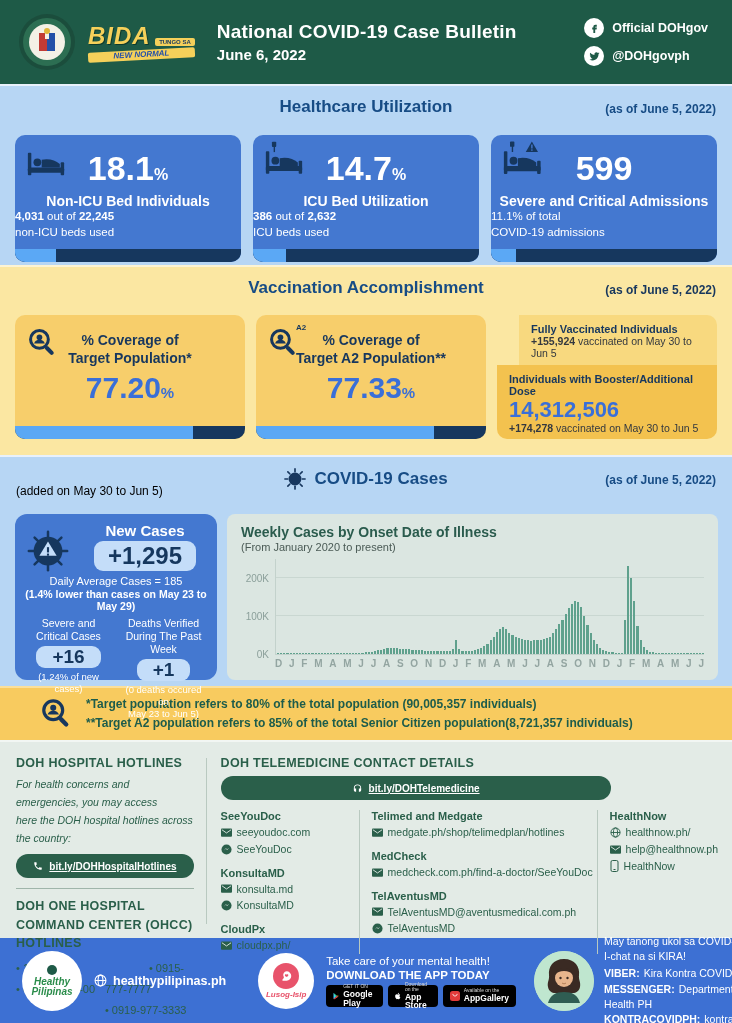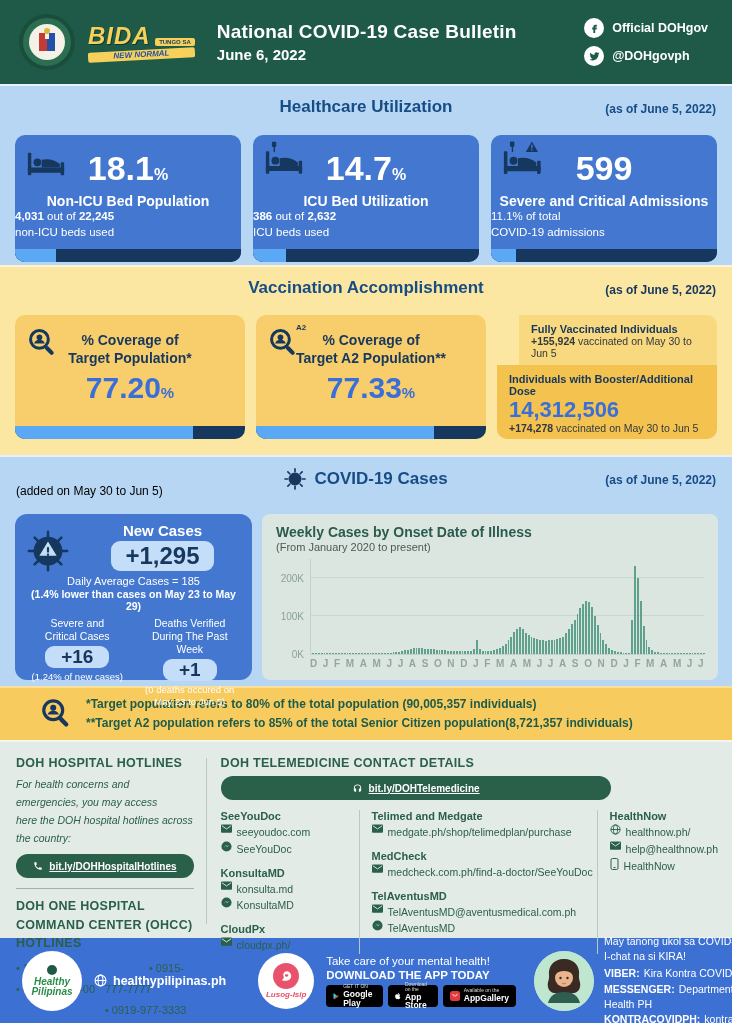--- a/index.html
+++ b/index.html
@@ -47,21 +47,21 @@
   .vr-box{flex:1;padding:8px 12px 6px 12px;box-sizing:border-box;}
   .vr-top{background:#F8D97F;margin-left:22px;}
   .vr-bot{background:#F3C24F;}
   .vr-title{font-size:11px;font-weight:bold;color:#17375E;}
   .vr-value{font-size:22px;font-weight:bold;color:#3A6FD8;line-height:1.15;}
   .vr-note{font-size:10.5px;color:#33383f;}
   
   .cases{height:231px;background:#B7D6F4;border-top:2px solid #e8f1fb;box-sizing:border-box;position:relative;}
   .added-note{position:absolute;left:16px;top:27px;font-size:12px;font-weight:normal;color:#000000;}
   .cases-body{display:flex;gap:10px;padding:16px 14px 0 15px;}
-  .nc-card{width:237px;background:#4478D0;border-radius:12px;padding:8px 10px 10px 10px;box-sizing:border-box;height:166px;position:relative;color:#fff;}
+  .nc-card{width:202px;background:#4478D0;border-radius:12px;padding:8px 10px 10px 10px;box-sizing:border-box;height:166px;position:relative;color:#fff;}
   .nc-icon{position:absolute;left:10px;top:14px;color:#16375E;}
   .nc-head{margin-left:58px;text-align:center;}
   .nc-title{font-size:15px;font-weight:bold;}
   .pill{display:inline-block;background:#C4DDF9;color:#16375E;font-weight:bold;border-radius:9px;padding:1px 14px;margin-top:2px;}
   .nc-pill{font-size:24px;}
   .nc-daily{text-align:center;font-size:11px;margin-top:4px;}
   .nc-compare{text-align:center;font-size:10.5px;font-weight:bold;margin-top:1px;}
   .nc-cols{display:flex;gap:8px;margin-top:5px;}
   .nc-col{flex:1;text-align:center;}
   .nc-sublabel{font-size:10.5px;line-height:1.25;}
@@ -94,21 +94,21 @@
   .ohcc-nums{display:flex;font-size:11px;margin:4px 0 8px 0;}
   .ohcc-col{flex:1;line-height:1.9;}
   .ohcc-col div::before{content:"• ";}
   .tele-btn{width:390px;margin:2px 0 10px 0;}
   .tele-cols{display:flex;}
   .tele-col{display:flex;flex-direction:column;gap:9px;}
   .tc1{width:138px;}
   .tc2{width:225px;padding-left:12px;border-left:1px solid #b9c9c0;}
   .tc3{flex:1;padding-left:12px;border-left:1px solid #b9c9c0;}
   .tg-name{font-size:11px;font-weight:bold;margin-bottom:2px;}
-  .tg-row{display:flex;align-items:flex-start;gap:5px;font-size:10.5px;line-height:1.6;}
+  .tg-row{display:flex;align-items:center;gap:5px;font-size:10.5px;line-height:1.6;}
   
   .footer{height:85px;background:#3D70D3;display:flex;align-items:center;padding:0 10px 0 22px;box-sizing:border-box;color:#fff;}
   .circle-logo{background:#fff;border-radius:50%;display:flex;flex-direction:column;align-items:center;justify-content:center;flex-shrink:0;}
   .hp-circle{width:60px;height:60px;}
   .hp-t{color:#2A8C4A;font-weight:bold;font-style:italic;font-size:10px;line-height:1;}
   .hp-seal{width:10px;height:10px;border-radius:50%;background:#1E5A47;margin-bottom:2px;}
   .f-url{display:flex;align-items:center;gap:6px;font-size:12.5px;font-weight:bold;margin-left:12px;}
   .f-div{width:1px;height:54px;background:rgba(255,255,255,.7);margin:0 16px;}
   .li-circle{width:56px;height:56px;}
   .li-ic{width:26px;height:26px;border-radius:50%;background:#E8536B;display:flex;align-items:center;justify-content:center;}
@@ -186,21 +186,21 @@
             <svg width="38" height="30" viewBox="0 0 44 32" fill="currentColor">
                 <rect x="1" y="3" width="4" height="26" rx="1"></rect>
                 <rect x="39" y="14" width="4" height="15" rx="1"></rect>
                 <circle cx="12" cy="14" r="4.5"></circle>
                 <path d="M17 11 q13 -2 21 5 v4 H17 z"></path>
                 <rect x="1" y="20" width="42" height="6" rx="2"></rect>
               </svg>
           </span>
           <div class="hc-value"><span>18.1</span><span class="pct">%</span></div>
         </div>
-        <div class="hc-label">Non-ICU Bed Population</div>
+        <div class="hc-label">Non-ICU Bed Individuals</div>
         <div class="hc-detail"><b>4,031</b> <span>out of</span> <b>22,245</b></div>
         <div class="hc-detail">non-ICU beds used</div>
         <div class="pbar">
             <div class="pfill" style="width: 18.1%;"></div>
           </div>
       </div>
       <div class="hc-card">
         <div class="hc-top">
           <span class="hc-icon" style="top:-4px;">
             <svg width="38" height="36" viewBox="0 0 44 40" fill="currentColor">
@@ -657,21 +657,21 @@
           </div>
         </div>
         <div class="tele-col tc2">
           <div>
             <div class="tg-name">Telimed and Medgate</div>
             <div class="tg-row">
                 <svg width="11" height="9" viewBox="0 0 24 18" fill="#2A5F4A">
                   <rect width="24" height="18" rx="2"></rect>
                   <path d="M2 3 l10 7 10-7" stroke="#E3EBE6" stroke-width="2" fill="none"></path>
                 </svg>
-                <span>medgate.ph/shop/telimedplan/purchase</span>
+                <span>medgate.ph/shop/telimedplan/hotlines</span>
               </div>
           </div>
           <div>
             <div class="tg-name">MedCheck</div>
             <div class="tg-row">
                 <svg width="11" height="9" viewBox="0 0 24 18" fill="#2A5F4A">
                   <rect width="24" height="18" rx="2"></rect>
                   <path d="M2 3 l10 7 10-7" stroke="#E3EBE6" stroke-width="2" fill="none"></path>
                 </svg>
                 <span>medcheck.com.ph/find-a-doctor/SeeYouDoc</span>

